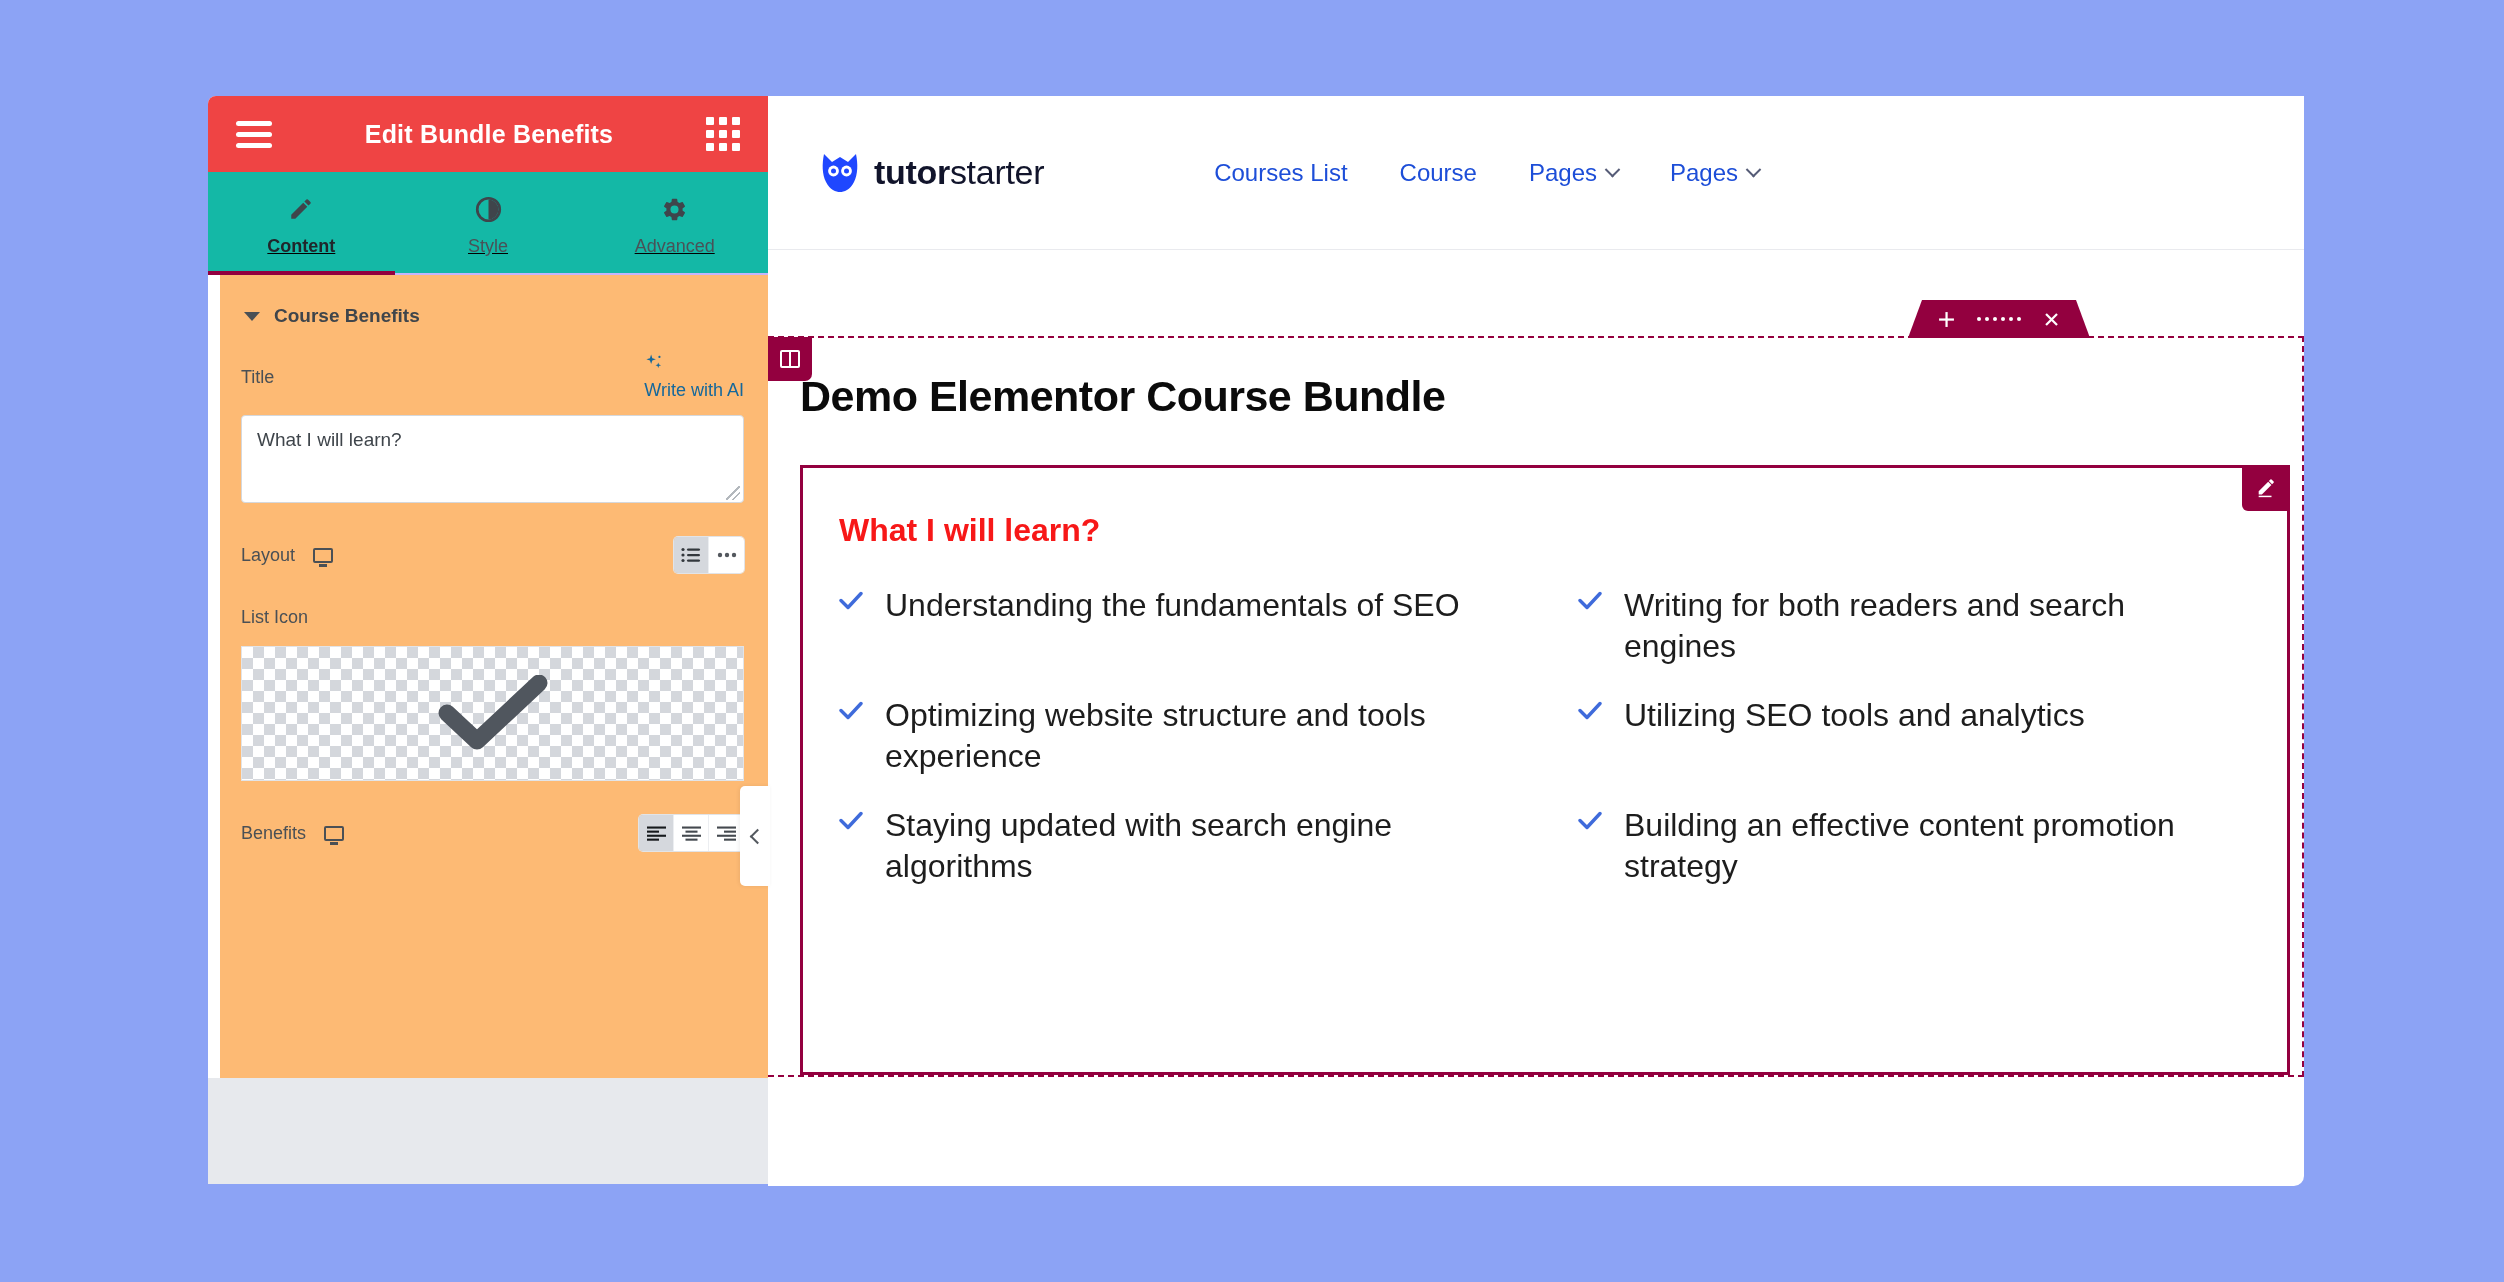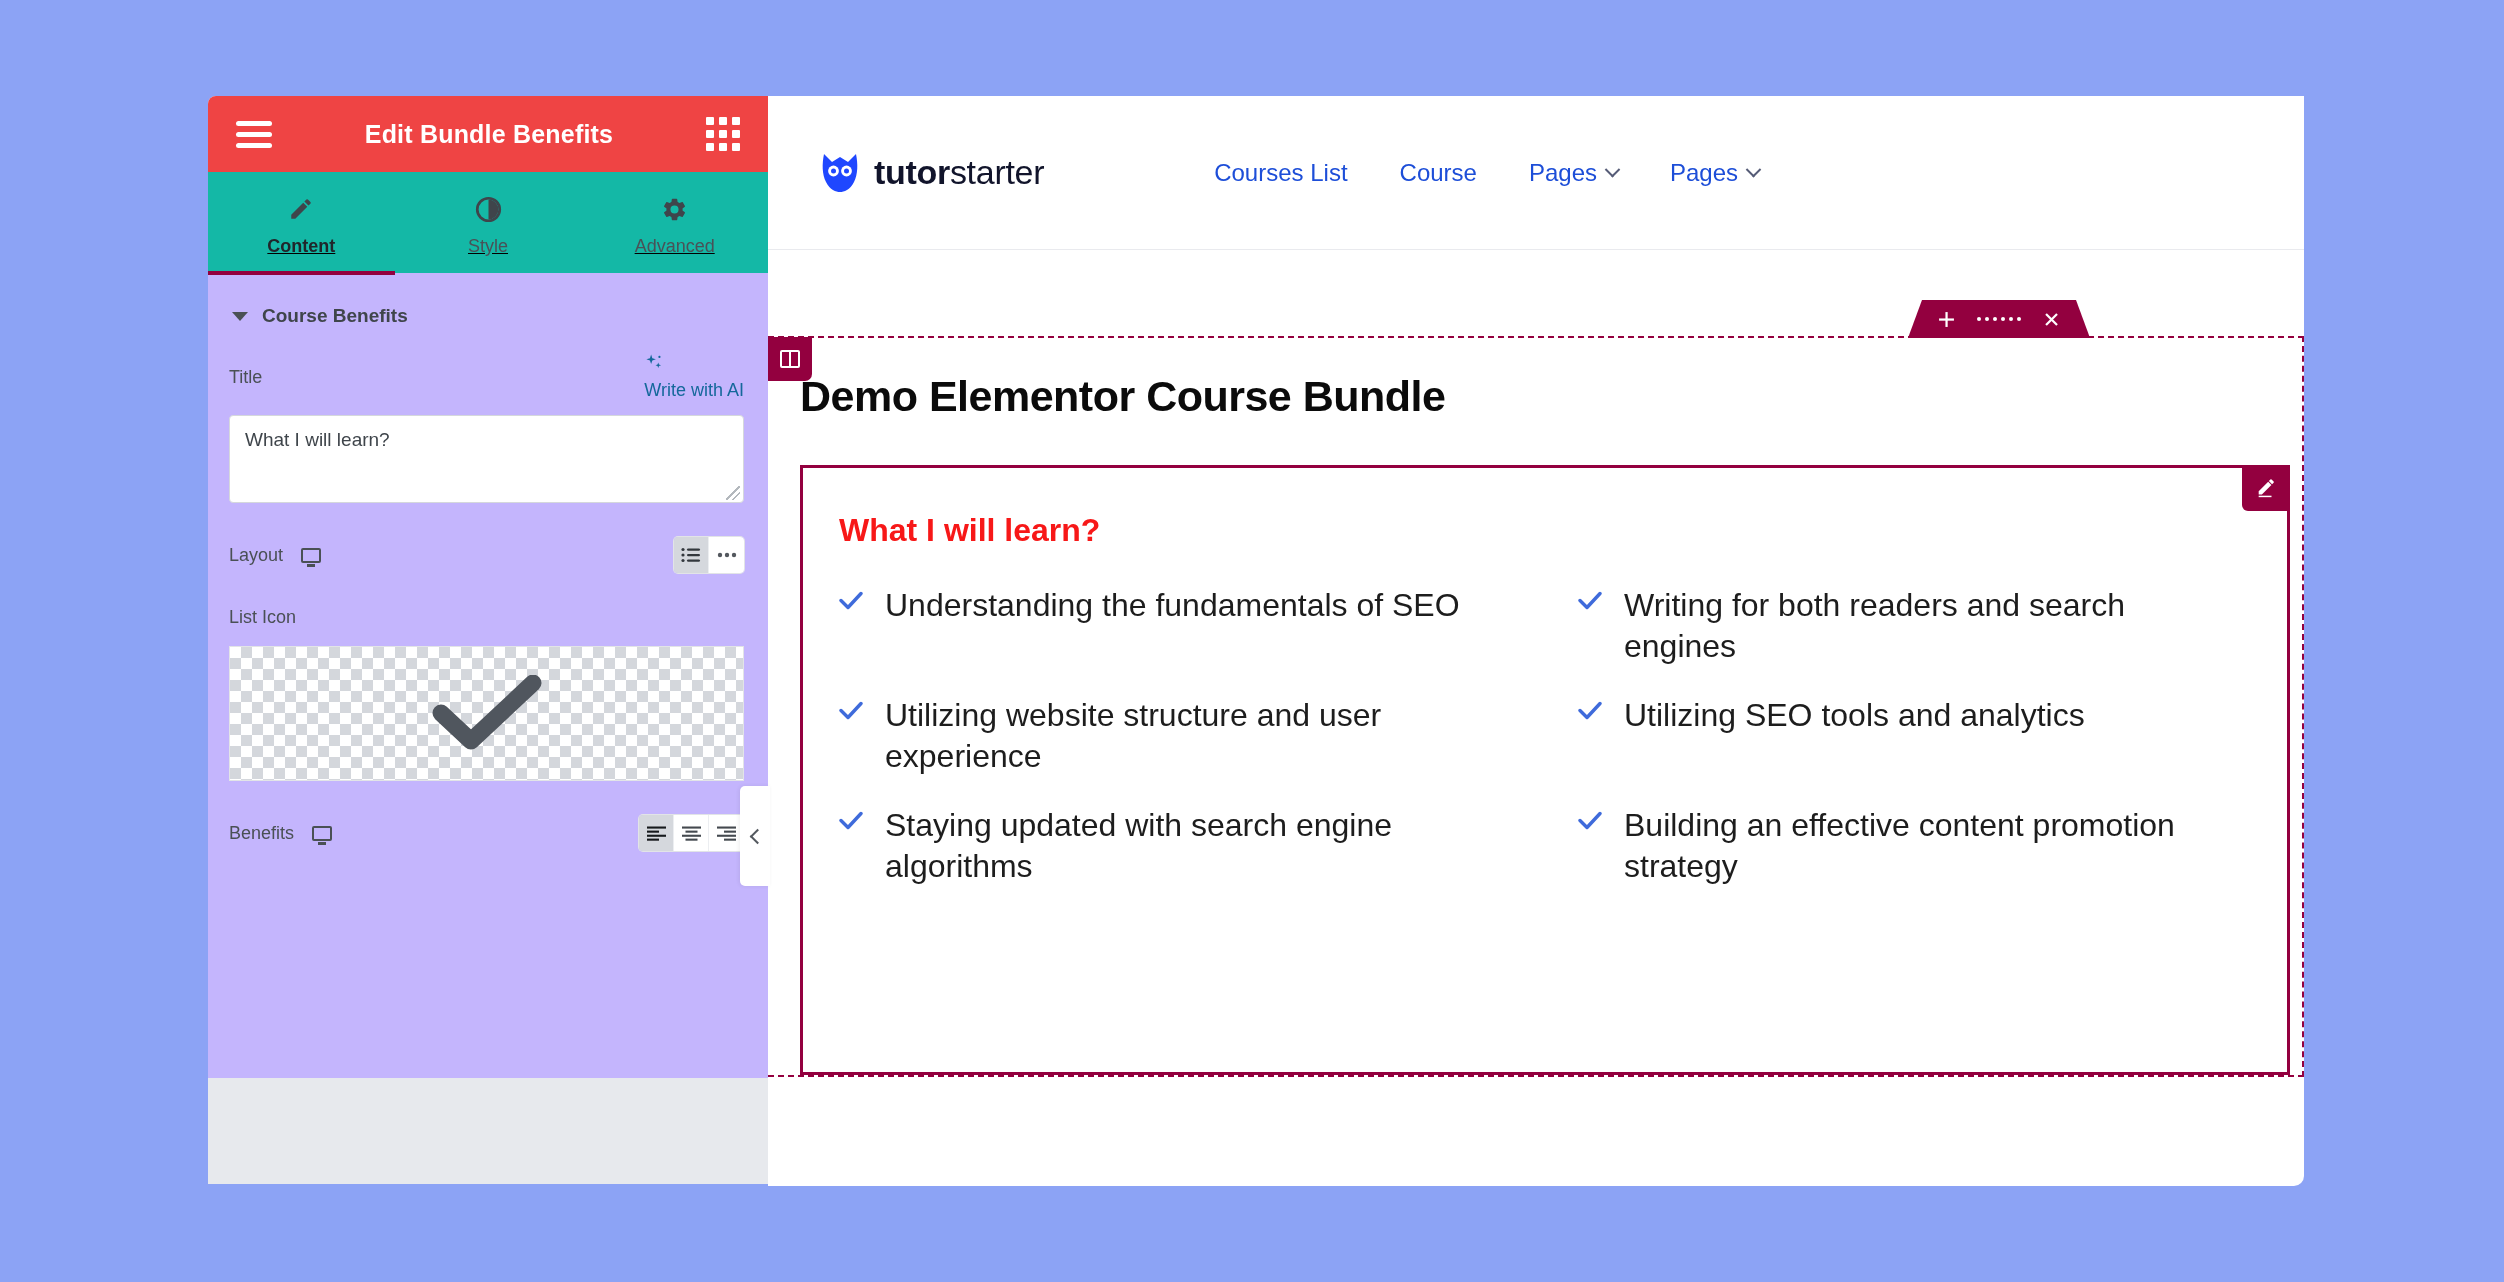--- a/index.html
+++ b/index.html
@@ -46,21 +46,21 @@
   }
   .ptab .tab-ico { height: 30px; display: flex; align-items: center; justify-content: center; margin-bottom: 12px; }
   .ptab .tab-label { font-size: 18px; color: #495157; }
   .ptab.active .tab-label { color: #20262b; font-weight: bold; }
   .ptab.active::after {
     content: ""; position: absolute; left: 0; right: 0; bottom: -2px;
     height: 4px; background: #93003f;
   }
 
   
-  .panel-body { flex: 1 1 auto; background: #c4b5fd; overflow: hidden; }
+  .panel-body { flex: 1 1 auto; background: #fdba74; overflow: hidden; margin-left: 12px; }
   .section-head {
     display: flex; align-items: center; gap: 14px;
     padding: 30px 28px 26px 24px;
   }
   .caret { width: 0; height: 0; border-left: 8px solid transparent; border-right: 8px solid transparent; border-top: 9px solid #4a5055; }
   .section-head .section-title { font-size: 19px; font-weight: bold; color: #3f454b; }
 
   .ctrl { padding: 0 24px 0 21px; }
   .ctrl-row { display: flex; align-items: center; justify-content: space-between; }
   .ctrl-label { font-size: 18px; color: #4a5055; }
@@ -457,21 +457,21 @@
                 </svg>
             </span>
             <span class="btxt">Writing for both readers and search engines</span>
           </div>
           <div class="benefit">
             <span class="bchk">
               <svg width="24" height="19" viewBox="0 0 24 19">
                   <path d="M2 9.5 L9 16.5 L22 2.5" fill="none" stroke="#3f6bdb" stroke-width="3.4" stroke-linecap="round" stroke-linejoin="round"></path>
                 </svg>
             </span>
-            <span class="btxt">Utilizing website structure and user experience</span>
+            <span class="btxt">Optimizing website structure and tools experience</span>
           </div>
           <div class="benefit">
             <span class="bchk">
               <svg width="24" height="19" viewBox="0 0 24 19">
                   <path d="M2 9.5 L9 16.5 L22 2.5" fill="none" stroke="#3f6bdb" stroke-width="3.4" stroke-linecap="round" stroke-linejoin="round"></path>
                 </svg>
             </span>
             <span class="btxt">Utilizing SEO tools and analytics</span>
           </div>
           <div class="benefit">

